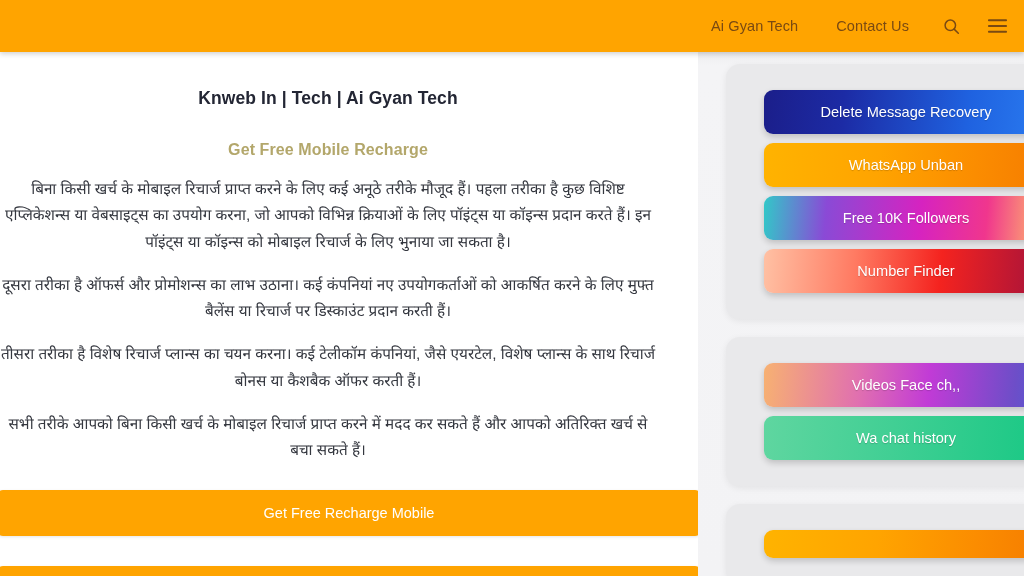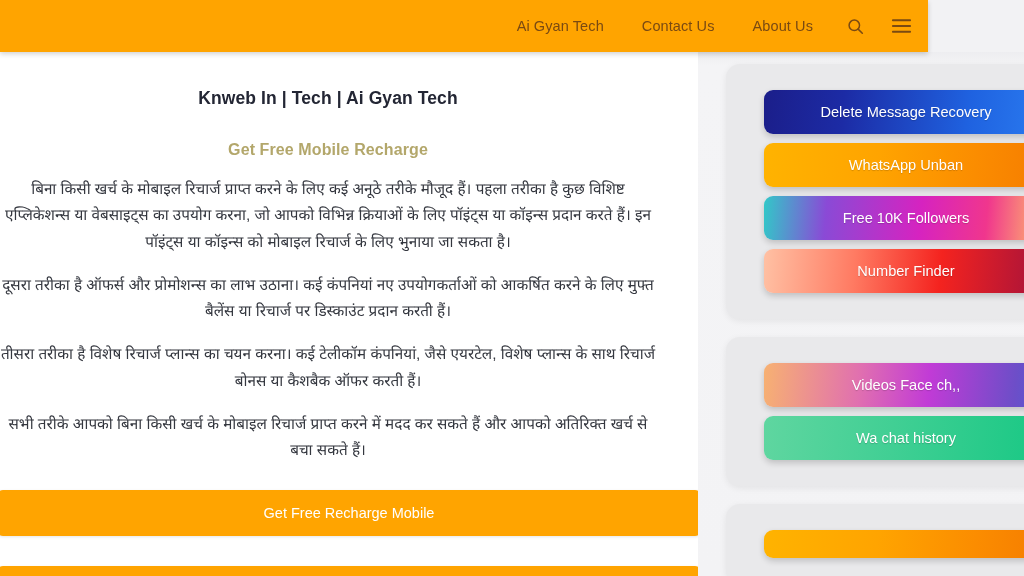--- a/index.html
+++ b/index.html
@@ -13,21 +13,21 @@
   body {
     font-family: "Liberation Sans", "DejaVu Sans", sans-serif;
     background: #f2f2f4;
     position: relative;
   }
 
   
   #site-header {
     position: absolute;
     top: 0; left: 0;
-    width: 928px;
+    width: 1024px;
     height: 52px;
     background: #FFA400;
     box-shadow: 0 2px 5px rgba(0,0,0,0.18);
     z-index: 40;
     padding-left: 41px;
   }
 
   #main-nav {
     position: absolute;
     right: 0; top: 0;
@@ -193,23 +193,20 @@
 
     <div class="nav-item">
       <span>Ai Gyan Tech</span>
     </div>
 
 
     <div class="nav-item">
       <span>Contact Us</span>
     </div>
 
-    <div class="nav-item">
-      <span>About Us</span>
-    </div>
 
     <div class="nav-icon-btn">
       <svg width="19" height="19" viewBox="0 0 24 24" fill="none">
         <circle cx="10.5" cy="10.5" r="6.6" stroke="#7a4a12" stroke-width="1.9"></circle>
         <line x1="15.3" y1="15.3" x2="20.6" y2="20.6" stroke="#7a4a12" stroke-width="1.9" stroke-linecap="round"></line>
       </svg>
     </div>
 
     <div class="nav-icon-btn">
       <svg width="21" height="16" viewBox="0 0 22 16">

